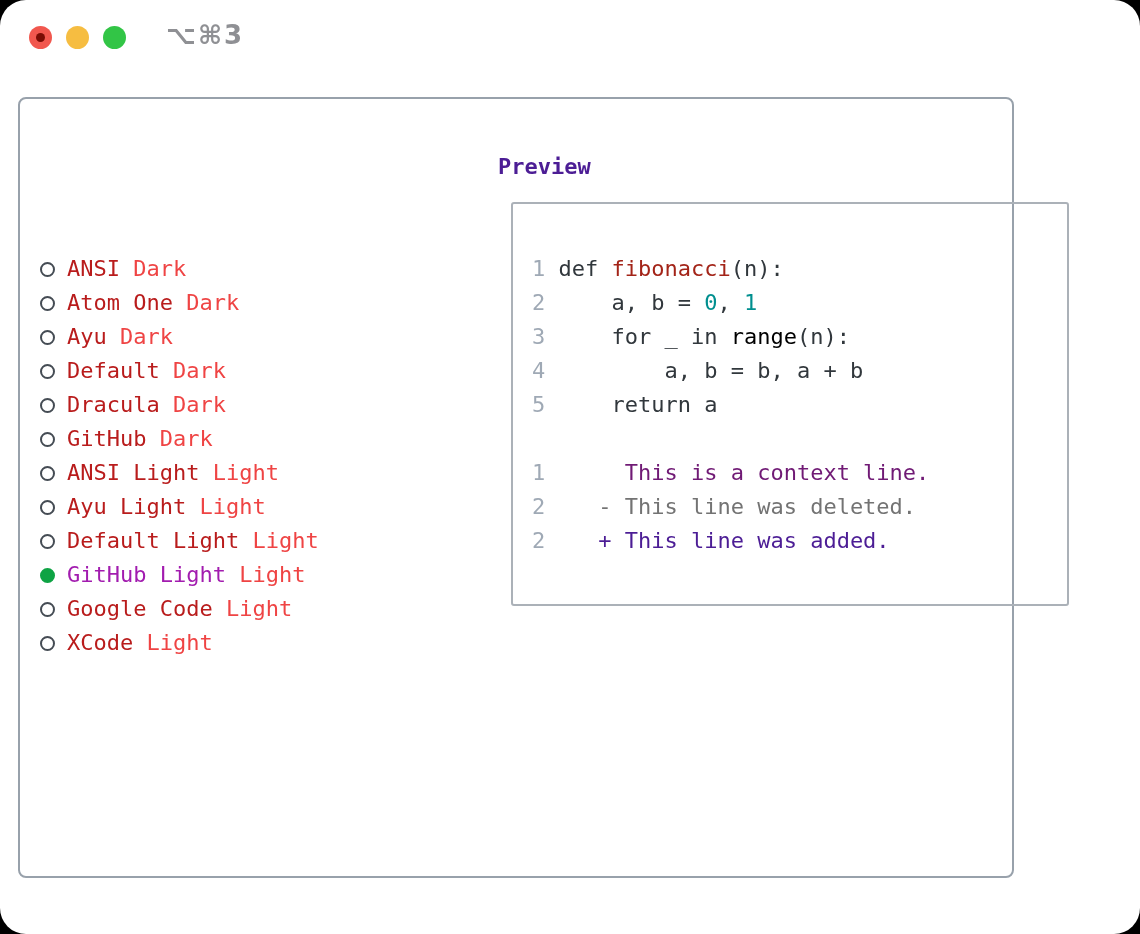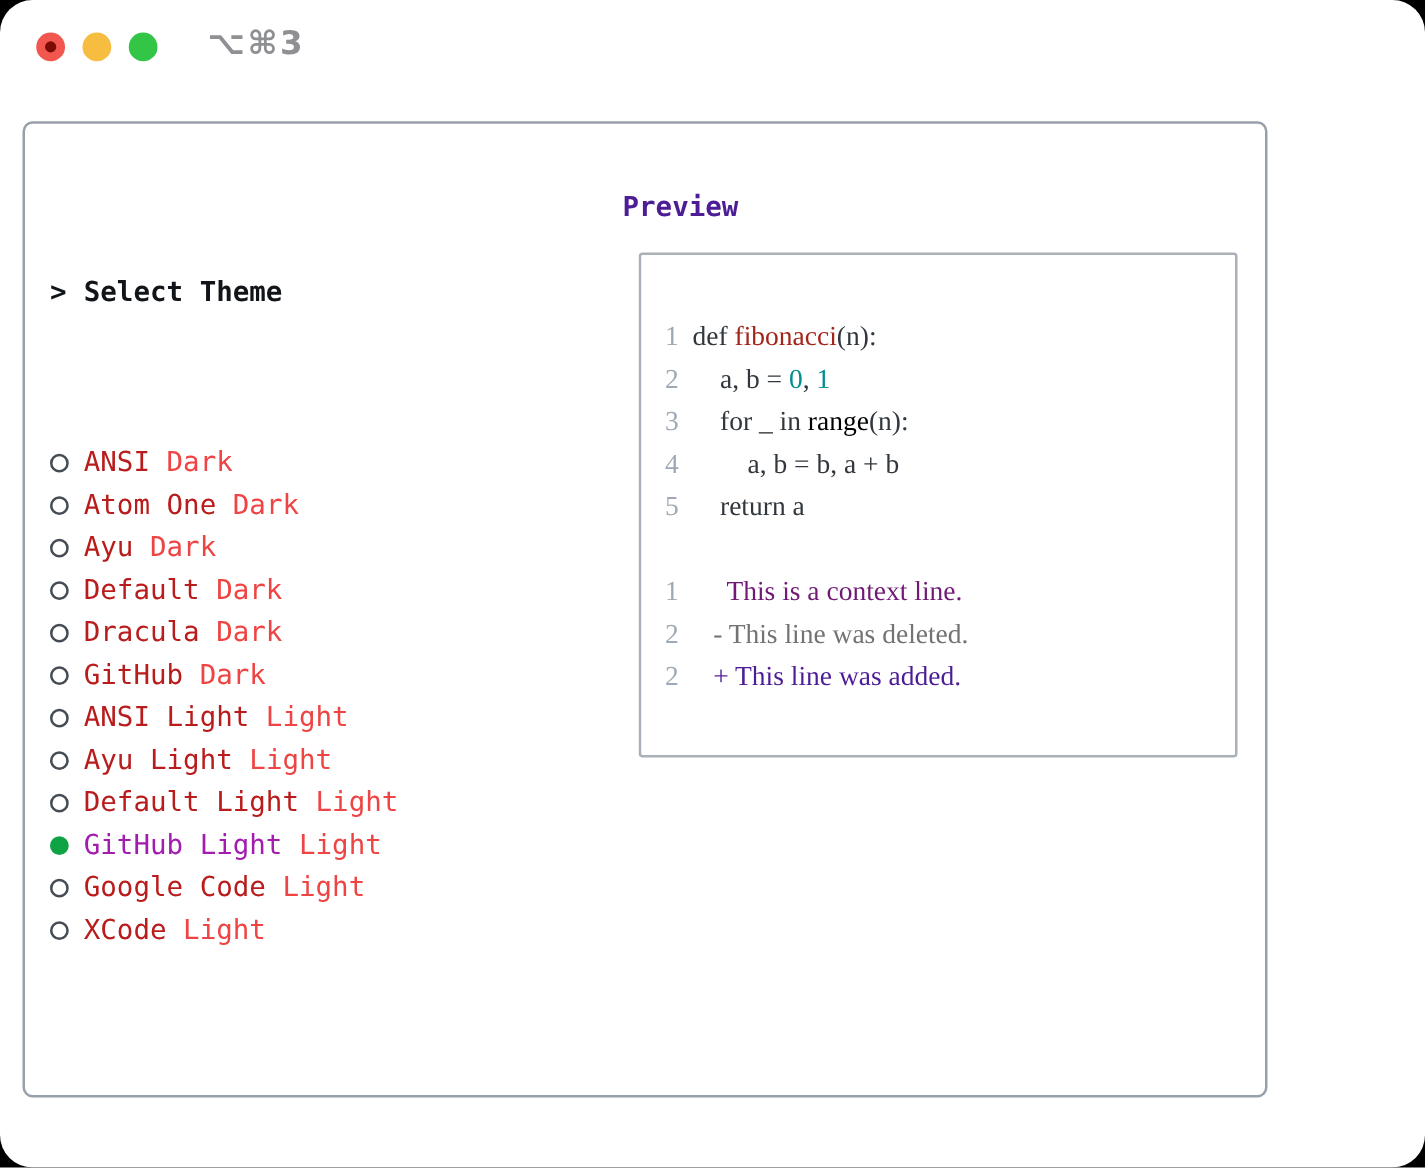--- a/index.html
+++ b/index.html
@@ -52,24 +52,24 @@
   .hdr   { font-weight:bold; color:#111418; }
   .muted { color:#ef4444; }
   .green { color:#a21caf; }
   .name  { color:#b91c1c; }
   
   .preview-h {
     position:absolute; left:478px; top:51px;
     font-size:22px; line-height:34px; font-weight:bold; color:#4c1d95;
   }
   .preview-box {
-    position:absolute; left:491px; top:103px; width:479px; height:404px;
+    position:absolute; left:491px; top:103px; width:558px; height:404px;
     border:2px solid #abb1b8; border-radius:3px;
     padding:48px 12px 0 19px;
-    font-size:22px; line-height:34px; white-space:pre;font-family:Liberation Serif, serif;
+    font-size:22px; line-height:34px; white-space:pre;
   }
   .pline { height:34px; }
   .ln { display:inline-block; width:2ch; color:#9fa9b5; }
   .t-base    { color:#31373c; }
   .t-fn      { color:#a32418; }
   .t-num     { color:#008f8f; }
   .t-builtin { color:#000000; }
   .t-context { color:#701a75; }
   .t-deleted { color:#737373; }
   .t-added   { color:#4c1d95; }
@@ -84,21 +84,20 @@
         <span class="dot"></span>
       </span>
     <span class="tl yellow"></span>
     <span class="tl green"></span>
   </div>
   <div class="wtitle">⌥⌘3</div>
 
   <div class="app-box">
 
     <div class="pane-left">
-      <div class="row"><span class="mkcol caret">&gt;</span><span class="hdr">Select Theme</span></div>
 
       <div id="theme-list"><div class="row"><span class="mkcol"><span class="radio"></span></span><span class="name">ANSI</span><span class="muted"> Dark</span></div><div class="row"><span class="mkcol"><span class="radio"></span></span><span class="name">Atom One</span><span class="muted"> Dark</span></div><div class="row"><span class="mkcol"><span class="radio"></span></span><span class="name">Ayu</span><span class="muted"> Dark</span></div><div class="row"><span class="mkcol"><span class="radio"></span></span><span class="name">Default</span><span class="muted"> Dark</span></div><div class="row"><span class="mkcol"><span class="radio"></span></span><span class="name">Dracula</span><span class="muted"> Dark</span></div><div class="row"><span class="mkcol"><span class="radio"></span></span><span class="name">GitHub</span><span class="muted"> Dark</span></div><div class="row"><span class="mkcol"><span class="radio"></span></span><span class="name">ANSI Light</span><span class="muted"> Light</span></div><div class="row"><span class="mkcol"><span class="radio"></span></span><span class="name">Ayu Light</span><span class="muted"> Light</span></div><div class="row"><span class="mkcol"><span class="radio"></span></span><span class="name">Default Light</span><span class="muted"> Light</span></div><div class="row"><span class="mkcol"><span class="radio sel"></span></span><span class="green">GitHub Light</span><span class="muted"> Light</span></div><div class="row"><span class="mkcol"><span class="radio"></span></span><span class="name">Google Code</span><span class="muted"> Light</span></div><div class="row"><span class="mkcol"><span class="radio"></span></span><span class="name">XCode</span><span class="muted"> Light</span></div></div>
 
       <div class="row"></div>
       
 
       
 
       
       

